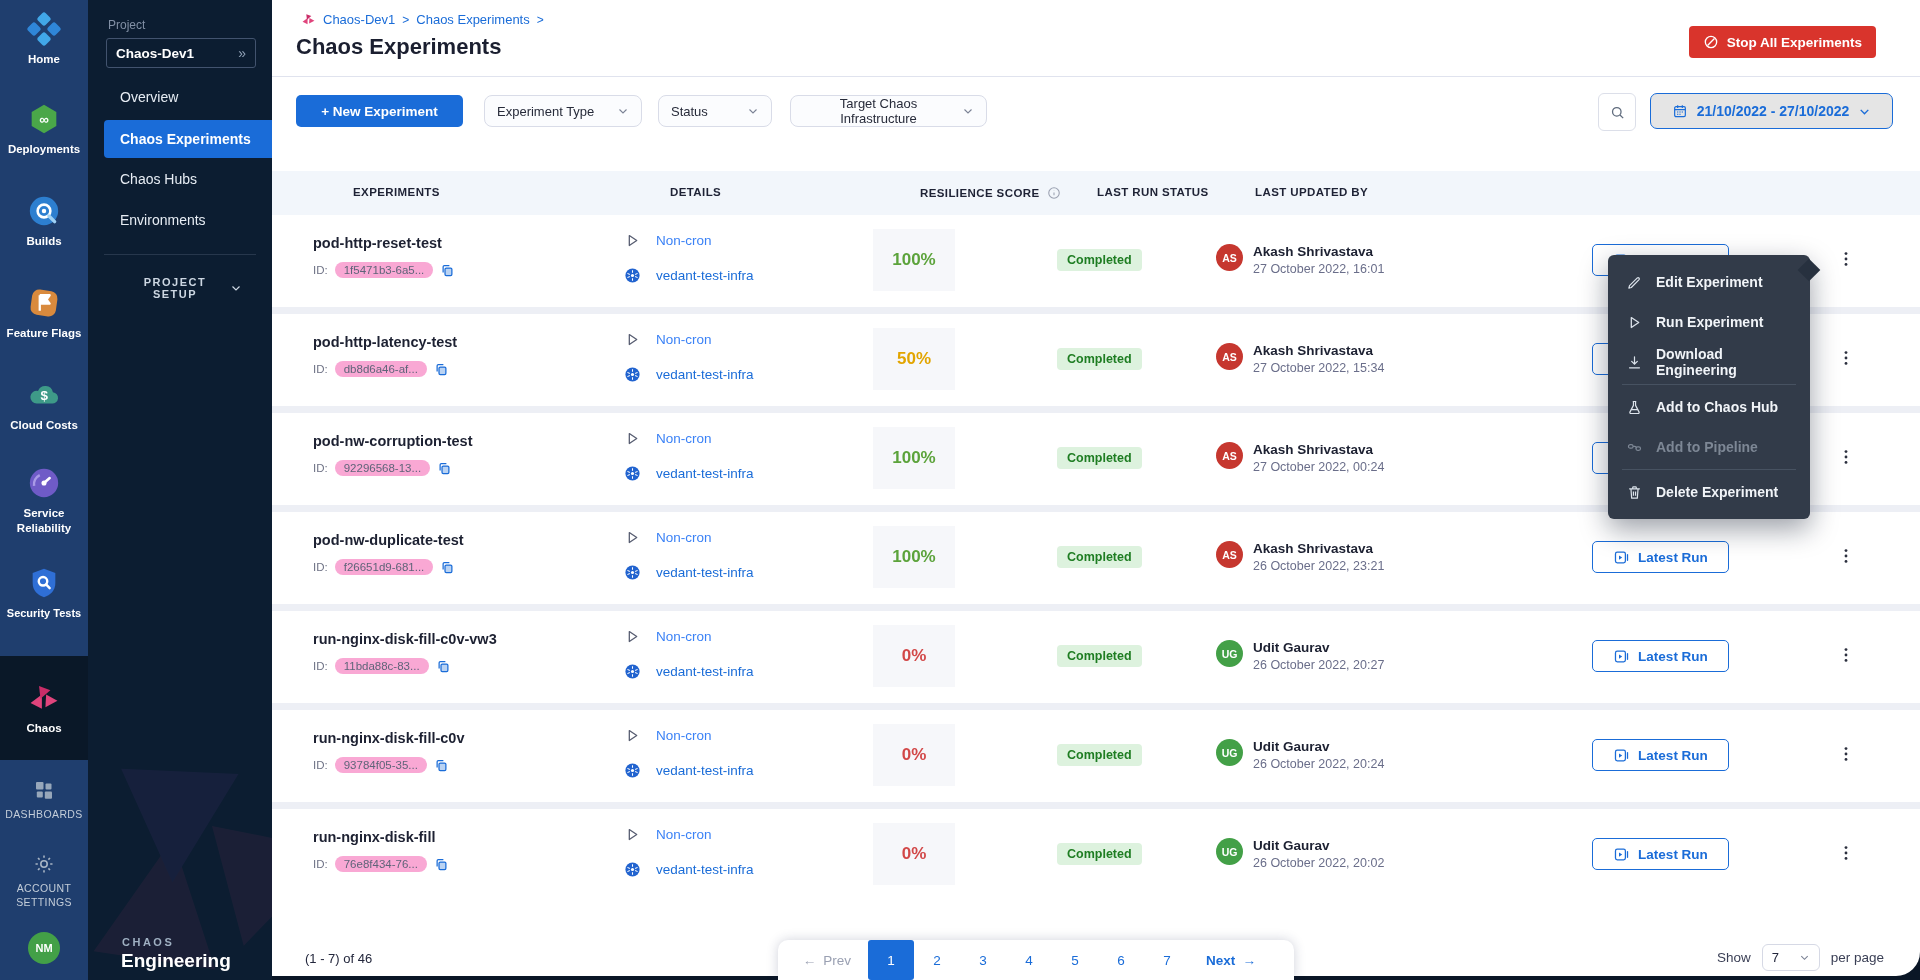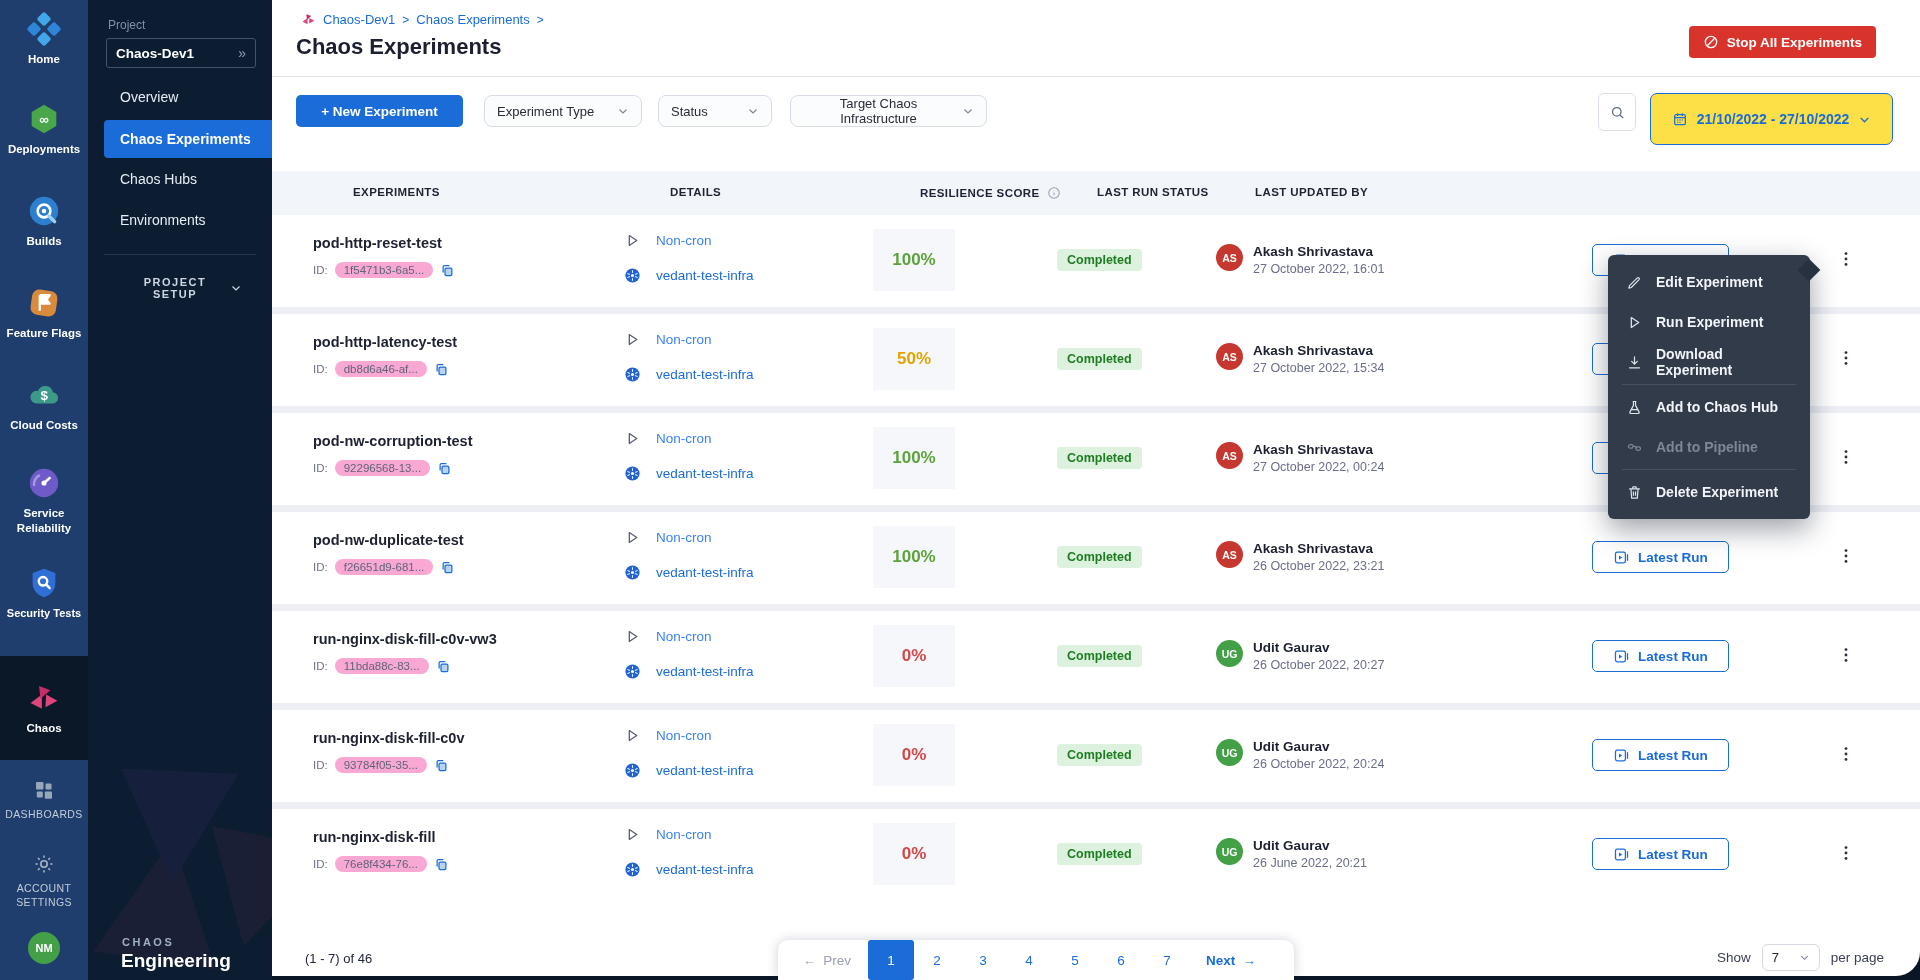--- a/index.html
+++ b/index.html
@@ -45,21 +45,21 @@
   .stop-btn{position:absolute;right:44px;top:26px;height:32px;background:var(--danger);color:#fff;font-weight:700;font-size:13.5px;border:none;border-radius:4px;display:flex;align-items:center;gap:8px;padding:0 14px;}
   .stop-btn svg{width:16px;height:16px;}
   .header-divider{position:absolute;top:76px;left:0;right:0;border-top:1px solid #e0e3ee;}
 
   .new-btn{position:absolute;left:24px;top:95px;height:32px;width:167px;background:var(--accent);color:#fff;font-weight:700;font-size:13.5px;border:none;border-radius:5px;}
   .filter{position:absolute;top:95px;height:32px;background:#fbfcfe;border:1px solid #d9dce8;border-radius:8px;font-size:13px;color:#272b3a;display:flex;align-items:center;justify-content:space-between;padding:0 12px;gap:8px;}
   .filter svg{width:12px;height:12px;color:#7b8295;}
   #filter-0{left:212px;width:158px;} #filter-1{left:386px;width:114px;} #filter-2{left:518px;width:197px;}
   .search-btn{position:absolute;left:1326px;top:93px;width:38px;height:38px;border:1px solid #dcdfe9;background:#fff;border-radius:6px;display:flex;align-items:center;justify-content:center;}
   .search-btn svg{width:17px;height:17px;color:#5f6b7d;}
-  .date-btn{position:absolute;left:1378px;top:93px;width:243px;height:52px;border:1.5px solid var(--accent);color:var(--accent);font-weight:700;font-size:14px;background:#fde047;border-radius:7px;display:flex;align-items:center;justify-content:center;gap:9px;}
+  .date-btn{position:absolute;left:1378px;top:93px;width:243px;height:36px;border:1.5px solid var(--accent);color:var(--accent);font-weight:700;font-size:14px;background:#e5e5e5;border-radius:7px;display:flex;align-items:center;justify-content:center;gap:9px;}
   .date-btn svg{width:16px;height:16px;}
 
   .table-head{position:absolute;top:171px;left:0;right:0;height:44px;background:#f2f6fb;}
   .th{position:absolute;top:15px;font-size:11.5px;font-weight:700;color:#1e2235;letter-spacing:.4px;display:flex;align-items:center;gap:7px;padding-left:40px;}
   .th .info{width:14px;height:14px;color:#9aa0b0;background:none;border:none;padding:0;}
   .table-body{position:absolute;top:215px;left:0;right:0;display:flex;flex-direction:column;gap:7px;background:#edeff5;}
   .row{position:relative;height:92px;background:#fff;}
   .exp-name{position:absolute;left:41px;top:20px;font-size:14.5px;font-weight:700;color:#1d2132;}
   .exp-id{position:absolute;left:41px;top:47px;display:flex;align-items:center;gap:7px;font-size:11.5px;color:#6e7285;}
   .id-chip{background:#f9a8d4;border-radius:9px;padding:2px 9px;color:#5f6479;}
@@ -761,21 +761,21 @@
         <button class="infra-link">vedant-test-infra</button>
       </div>
       <div class="score-box">
         <span style="color: rgb(210, 72, 72);">0%</span>
       </div>
       <span class="status-badge">Completed</span>
       <div class="user">
         <span class="avatar" style="background: rgb(67, 160, 71);">UG</span>
         <span>
           <div class="user-name">Udit Gaurav</div>
-          <div class="user-date">26 June 2022, 20:21</div>
+          <div class="user-date">26 October 2022, 20:02</div>
         </span>
       </div>
       <button class="run-btn">
         <span>
             <svg viewBox="0 0 24 24" fill="none" stroke="#1a6cd8" stroke-width="1.8">
               <rect x="3.5" y="4.5" width="14" height="15" rx="2.5"></rect>
               <path d="M8.5 9 L13 12 L8.5 15 Z" fill="#1a6cd8" stroke="none"></path>
               <path d="M20.5 8 v8" stroke-linecap="round"></path>
             </svg>
           </span>
@@ -810,21 +810,21 @@
           </svg>
         </span>
       <span>Run Experiment</span>
     </button>
     <button class="menu-item">
       <span>
           <svg viewBox="0 0 24 24" fill="none" stroke="currentColor" stroke-width="1.7" stroke-linecap="round">
             <path d="M12 4 v10 M8 10.5 L12 14.5 L16 10.5 M5 19.5 h14"></path>
           </svg>
         </span>
-      <span>Download Experiment</span>
+      <span>Download Engineering</span>
     </button>
     <div class="menu-divider"></div>
     <button class="menu-item">
       <span>
           <svg viewBox="0 0 24 24" fill="none" stroke="currentColor" stroke-width="1.7" stroke-linejoin="round">
             <path d="M9.5 3.5 h5 M10.5 3.5 v5.5 L5.5 18.5 a1.5 1.5 0 0 0 1.4 2 h10.2 a1.5 1.5 0 0 0 1.4-2 L13.5 9 V3.5 M8 15 h8"></path>
           </svg>
         </span>
       <span>Add to Chaos Hub</span>
     </button>

